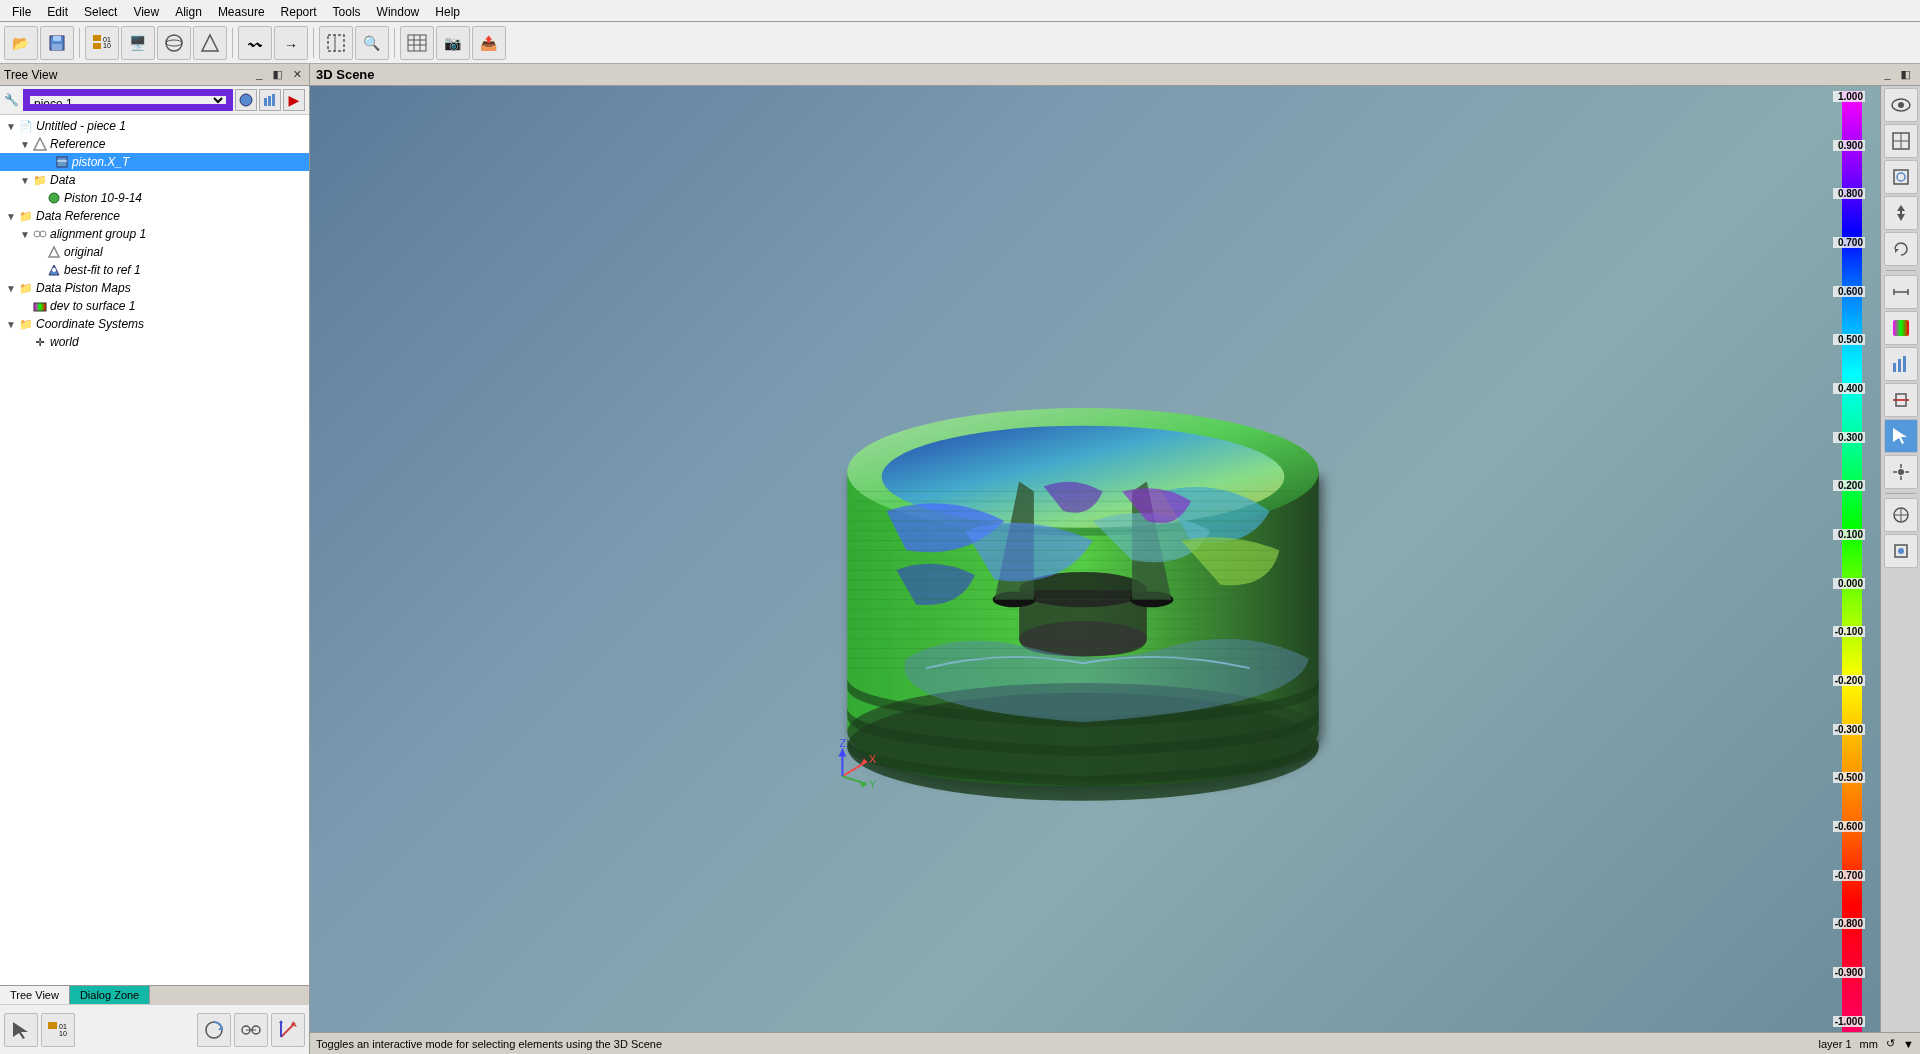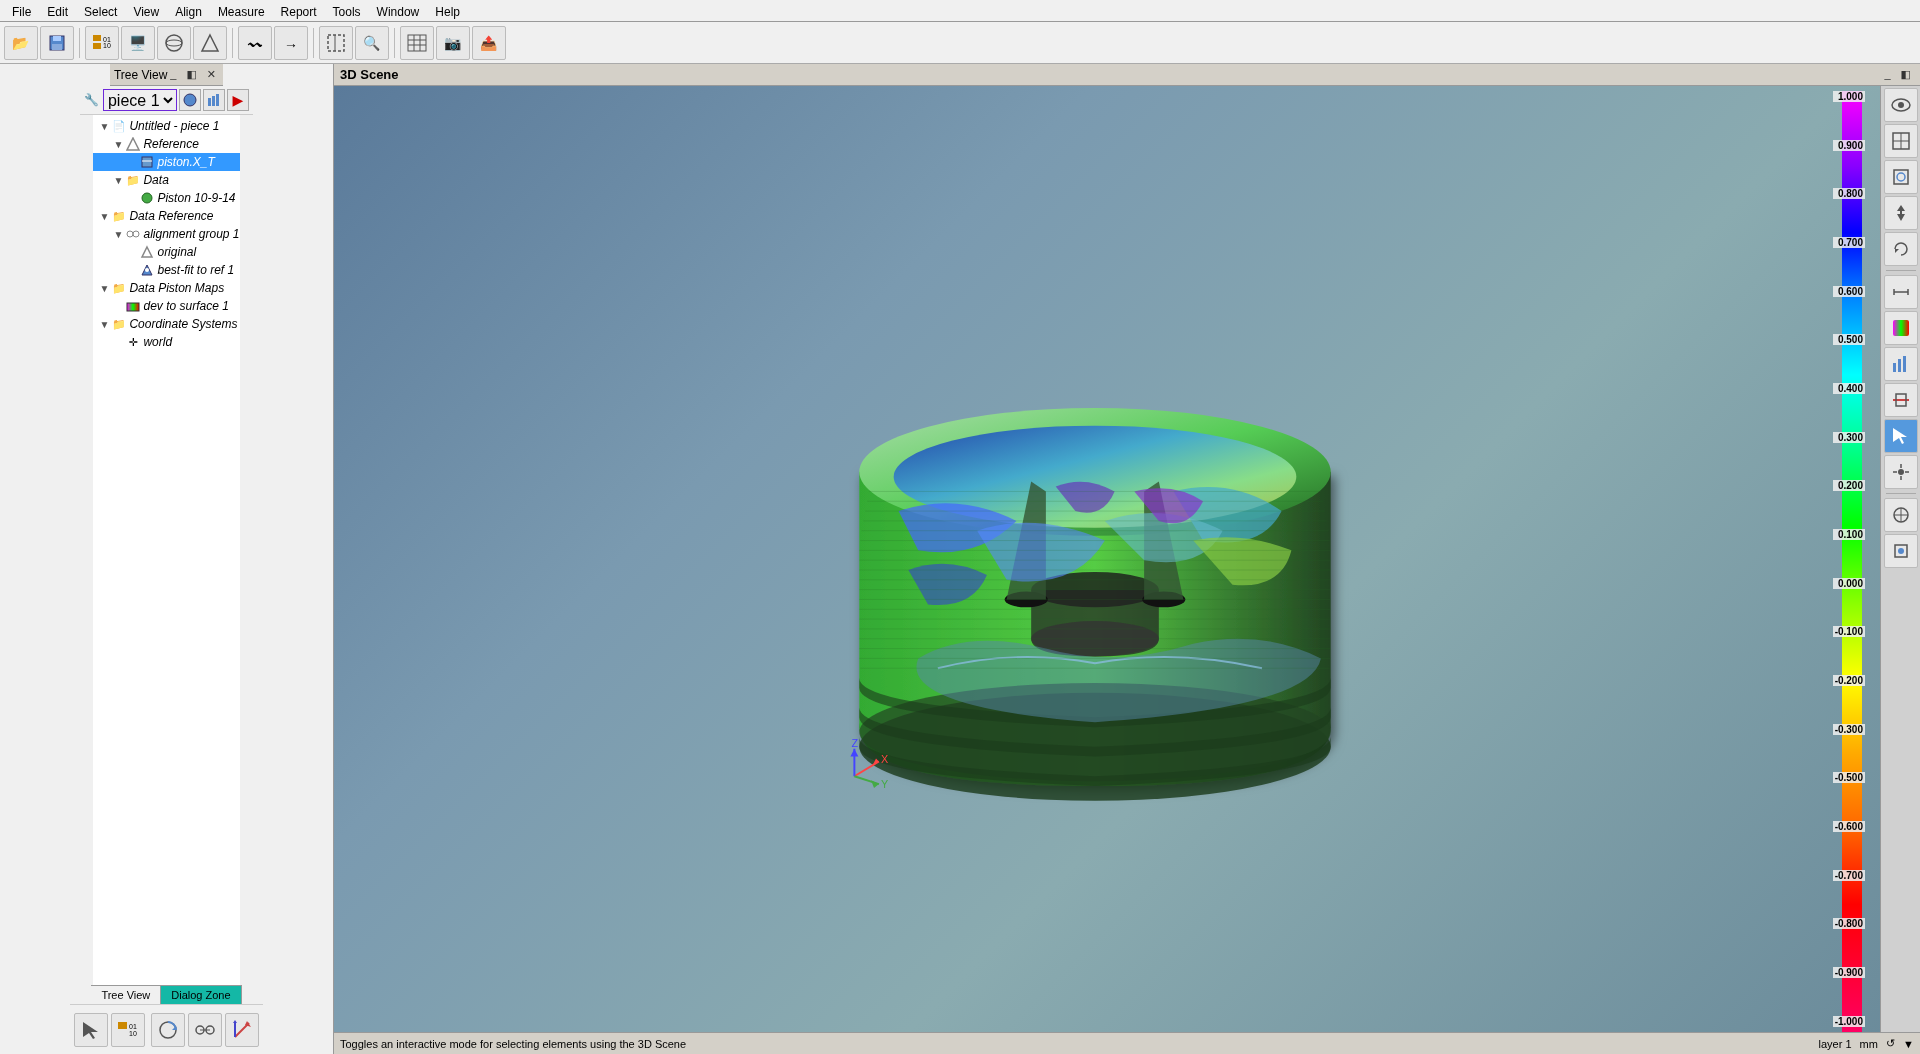--- a/index.html
+++ b/index.html
@@ -11,40 +11,40 @@
 
     
     #toolbar { background: #f0f0f0; border-bottom: 1px solid #aaa; display: flex; align-items: center; height: 42px; padding: 2px 4px; gap: 2px; }
     .toolbar-btn { width: 34px; height: 34px; background: #e8e8e8; border: 1px solid #bbb; border-radius: 2px; display: flex; align-items: center; justify-content: center; cursor: pointer; font-size: 14px; }
     .toolbar-sep { width: 1px; height: 30px; background: #bbb; margin: 0 3px; }
 
     
     #main { display: flex; height: calc(1054px - 22px - 42px); }
 
     
-    #left-panel { width: 334px; display: flex; flex-direction: column; background: #f0f0f0; border-right: 1px solid #999; align-items: center; }
+    #left-panel { width: 310px; display: flex; flex-direction: column; background: #f0f0f0; border-right: 1px solid #999; }
     
     
     #treeview-header { background: #d4d0c8; border-bottom: 1px solid #999; padding: 2px 4px; display: flex; align-items: center; justify-content: space-between; height: 22px; }
     #treeview-header-right { display: flex; gap: 4px; }
     .header-btn { font-size: 11px; cursor: pointer; padding: 0 3px; color: #333; }
 
     
     #piece-selector { display: flex; align-items: center; gap: 2px; padding: 3px 4px; background: #f0f0f0; border-bottom: 1px solid #ccc; }
-    #piece-selector select { flex: 1; height: 22px; font-size: 16px; border: 1px solid #6d28d9; }
+    #piece-selector select { flex: 1; height: 22px; font-size: 12px; border: 7px solid #6d28d9; }
     .piece-btn { width: 22px; height: 22px; background: #e8e8e8; border: 1px solid #aaa; display: flex; align-items: center; justify-content: center; cursor: pointer; font-size: 11px; }
 
     
     #tree-content { flex: 1; overflow-y: auto; background: #fff; padding: 2px 0; }
     .tree-item { display: flex; align-items: center; padding: 1px 0; cursor: pointer; white-space: nowrap; }
     .tree-indent { display: inline-block; }
     .tree-toggle { width: 14px; display: inline-flex; align-items: center; justify-content: center; color: #555; font-size: 10px; }
     .tree-icon { width: 16px; height: 16px; display: inline-flex; align-items: center; justify-content: center; margin-right: 2px; font-size: 11px; }
     .tree-label { font-size: 12px; font-style: italic; }
-    .tree-selected { background: #3399ff; color: #fff; }
+    .tree-selected { background: #3399ff; color: #fff; padding-left: 8px; }
     .tree-selected .tree-label { color: #fff; }
 
     
     #bottom-tabs { display: flex; border-top: 1px solid #999; background: #d4d0c8; }
     .bottom-tab { padding: 3px 10px; font-size: 11px; cursor: pointer; border-right: 1px solid #999; background: #14b8a6; }
     .bottom-tab.active { background: #f0f0f0; }
 
     
     #bottom-toolbar { display: flex; align-items: center; gap: 3px; padding: 3px 4px; background: #f0f0f0; border-top: 1px solid #ccc; height: 50px; }
     .bottom-btn { width: 34px; height: 34px; background: #e8e8e8; border: 1px solid #bbb; border-radius: 2px; display: flex; align-items: center; justify-content: center; cursor: pointer; font-size: 12px; }

